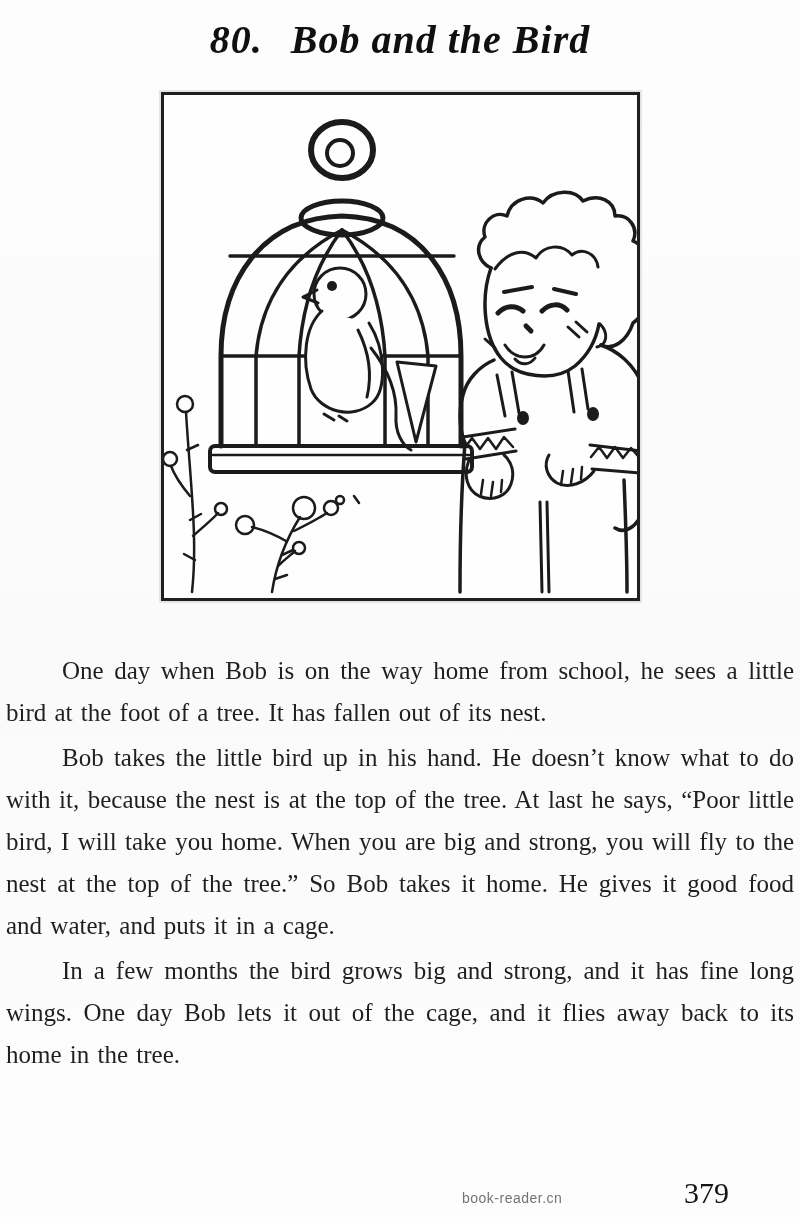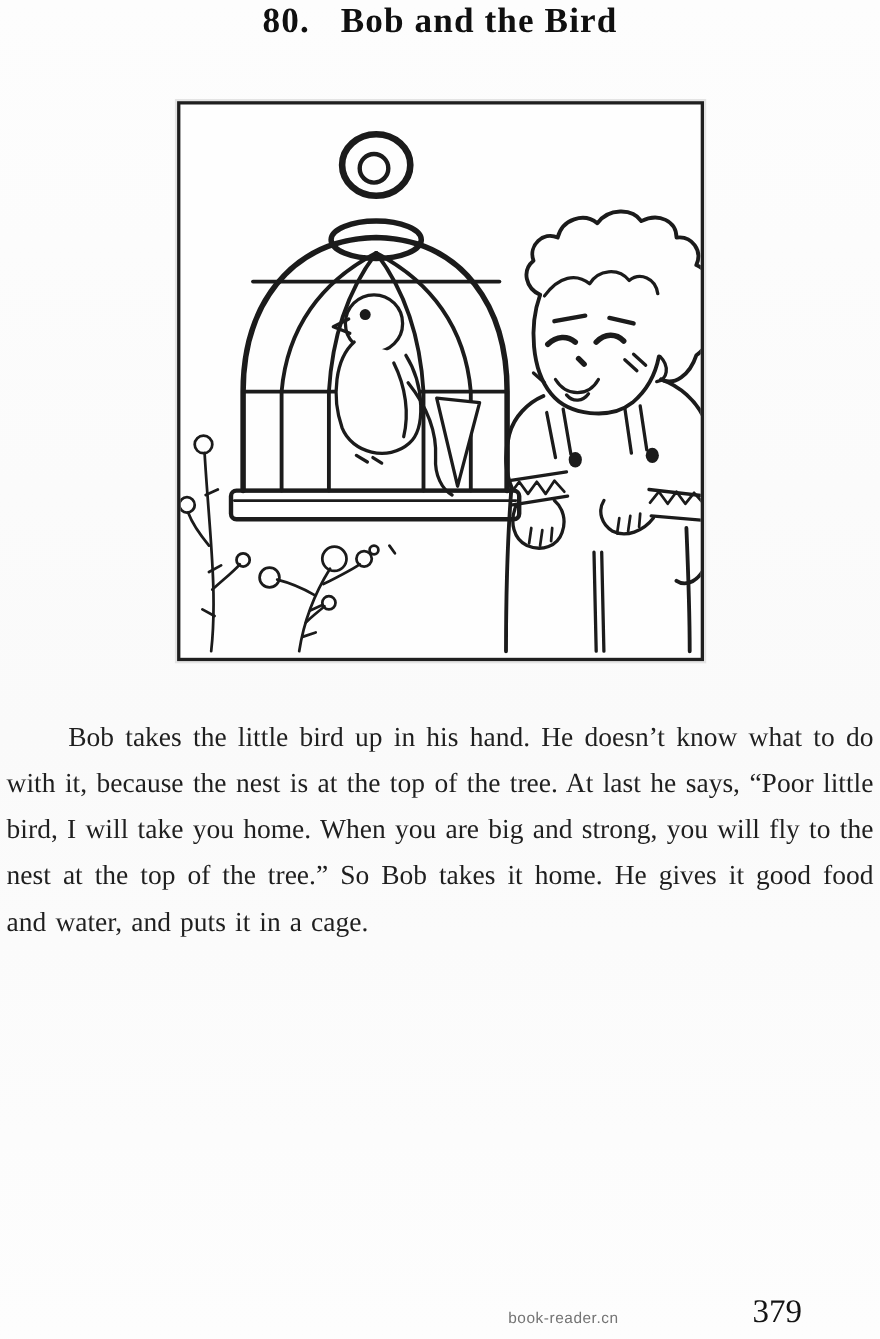--- a/index.html
+++ b/index.html
@@ -2,22 +2,22 @@
 <html><head>
 <meta charset="utf-8">
 <style>
   html,body{margin:0;padding:0;}
   body{
     width:800px;height:1217px;position:relative;overflow:hidden;
     background:linear-gradient(180deg,#fdfdfd 0%,#fafafa 55%,#fdfdfd 100%);
     font-family:"Liberation Serif",serif;color:#1f1f1f;
   }
   .title{
-    position:absolute;top:0;left:0;width:100%;margin:0;
-    text-align:center;font-size:32px;font-weight:bold;letter-spacing:1px;color:#101010;
+    position:absolute;top:16px;left:0;width:100%;margin:0;
+    text-align:center;font-size:40px;font-weight:bold;letter-spacing:1px;color:#101010;font-style:italic;
   }
   .title .num{margin-right:28px;}
   .illustration{
     position:absolute;left:161px;top:92px;width:473px;height:503px;
     border:3px solid #1f1f1f;box-shadow:0 0 0 2px #e4e4e4;background:#fefefe;box-sizing:content-box;
   }
   .illustration svg{display:block;width:473px;height:503px;}
   .story{
     position:absolute;left:6px;top:650px;width:788px;
     font-size:25px;line-height:42px;text-align:justify;word-spacing:2px;
@@ -116,19 +116,21 @@
         <circle cx="176" cy="402" r="4"></circle>
         <path d="M114 468 C121 461 127 457 131 453"></path>
         <circle cx="135" cy="450" r="6"></circle>
         <path d="M111 481 L123 477 M118 457 L129 452"></path>
         <path d="M190 398 L195 405"></path>
       </g>
     </svg>
   </div>
 
   <div class="story">
+    <p>One day when Bob is on the way home from school, he sees a little bird at the foot of a tree. It has fallen out of its nest.</p>
     <p>Bob takes the little bird up in his hand. He doesn’t know what to do with it, because the nest is at the top of the tree. At last he says, “Poor little bird, I will take you home. When you are big and strong, you will fly to the nest at the top of the tree.” So Bob takes it home. He gives it good food and water, and puts it in a cage.</p>
+    <p>In a few months the bird grows big and strong, and it has fine long wings. One day Bob lets it out of the cage, and it flies away back to its home in the tree.</p>
   </div>
 
   <span class="watermark">book-reader.cn</span>
   <span class="pagenum">379</span>
 
 </div>
 
 </body></html>

